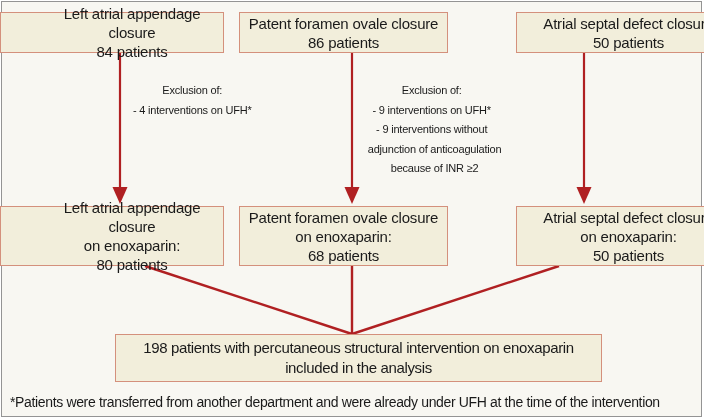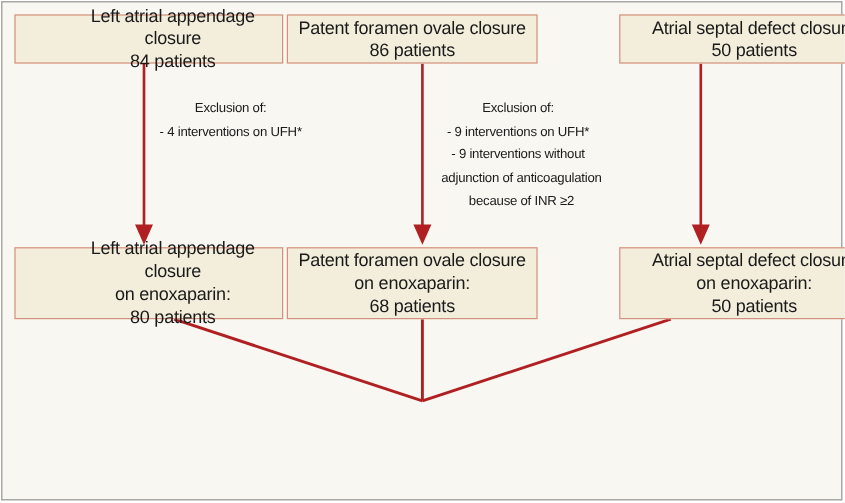--- a/index.html
+++ b/index.html
@@ -19,21 +19,21 @@
     position: absolute; box-sizing: border-box;
     background: #f2eedb;
     border: 1px solid #d4907c;
     display: flex; align-items: center; justify-content: center;
     text-align: center;
     font-size: 15px; line-height: 19px; letter-spacing: -0.2px;
     white-space: pre-wrap;
   }
   .box-top    { top: 12px;  height: 41px; }
   .box-mid    { top: 206px; height: 60px; }
-  .col1 { left: 12px;   width: 224px; padding-left: 40px; }
+  .col1 { left: 0;   width: 224px; padding-left: 40px; }
   .col2 { left: 239px; width: 209px; }
   .col3 { left: 472px; width: 225px; margin-left: 44px; }
   .box-result { left: 115px; top: 334px; width: 487px; height: 48px;
                 font-size: 15px; letter-spacing: -0.35px; line-height: 20px; }
   .exclusion {
     position: absolute; top: 81px;
     font-size: 11px; line-height: 19.5px; letter-spacing: -0.2px;
     white-space: pre-wrap; text-align: center;
   }
   .exc1 { left: 133px; }
@@ -83,15 +83,18 @@
   <div class="fbox box-mid col1">Left atrial appendage closure
 on enoxaparin:
 80 patients</div>
   <div class="fbox box-mid col2">Patent foramen ovale closure
 on enoxaparin:
 68 patients</div>
   <div class="fbox box-mid col3">Atrial septal defect closure
 on enoxaparin:
 50 patients</div>
 
+  <div class="fbox box-result">198 patients with percutaneous structural intervention on enoxaparin
+included in the analysis</div>
 
+  <div class="footnote">*Patients were transferred from another department and were already under UFH at the time of the intervention</div>
 
 </div>
 
 </body></html>

